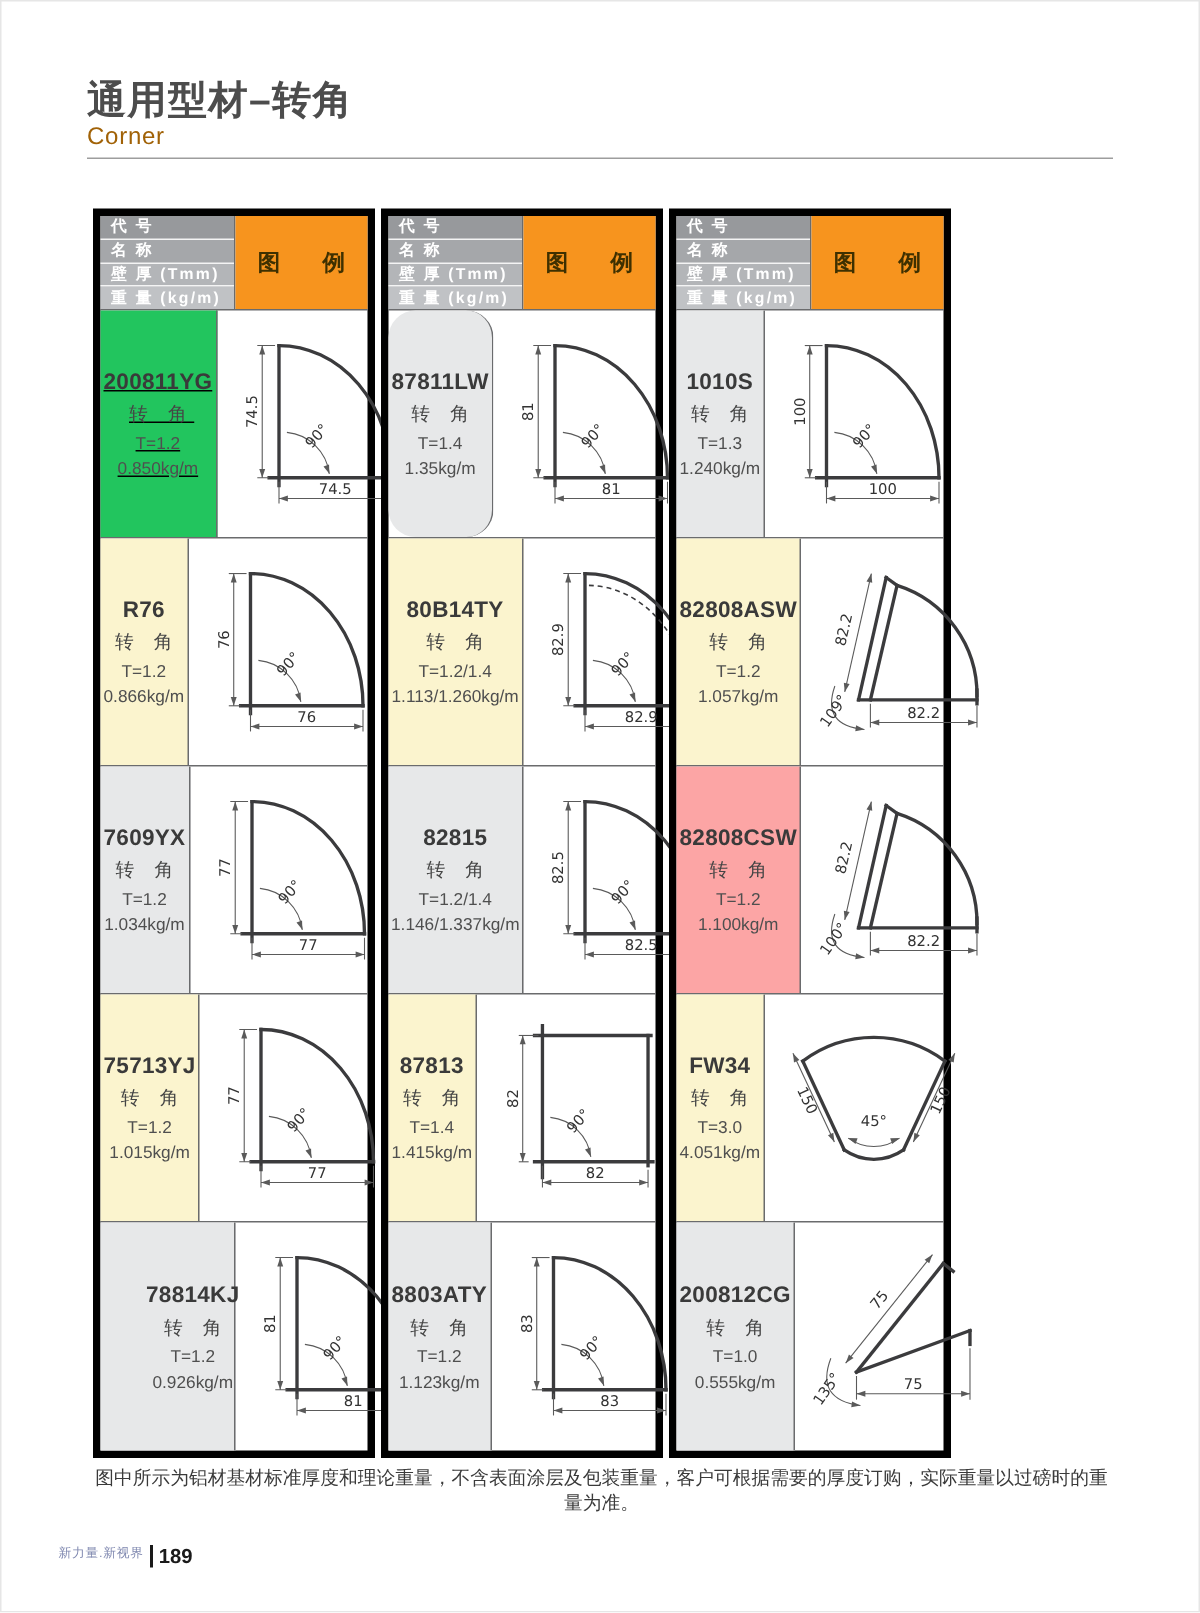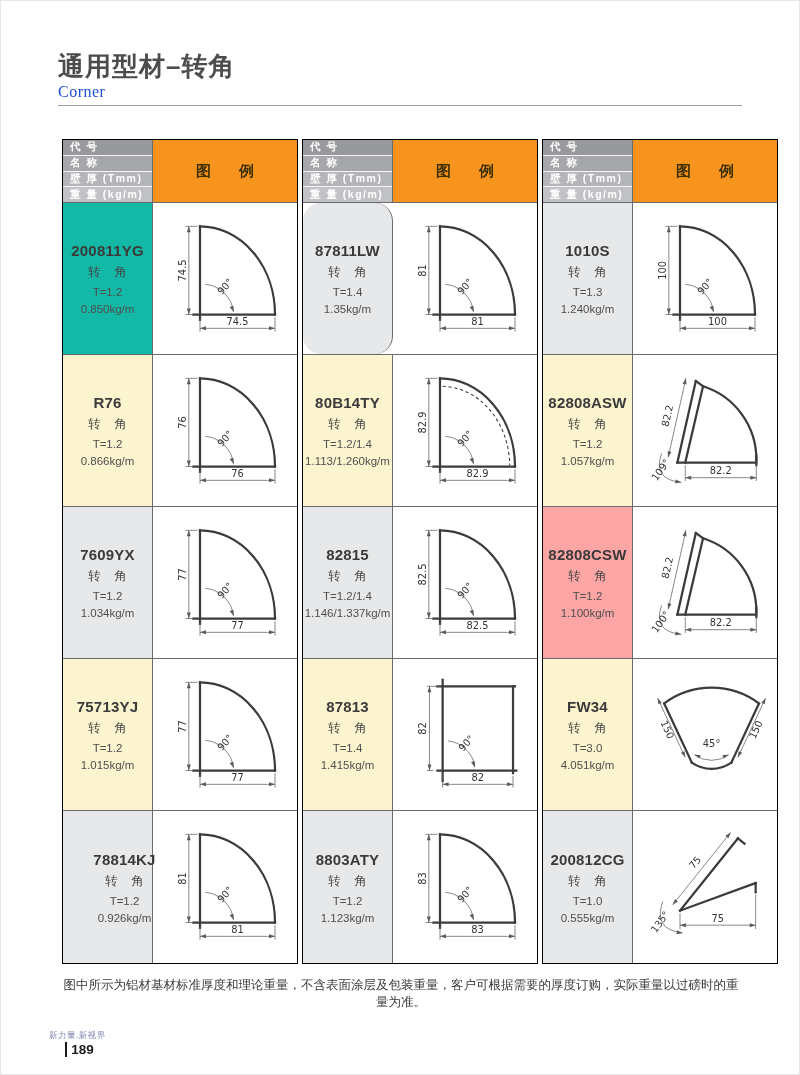--- a/index.html
+++ b/index.html
@@ -1,26 +1,26 @@
 <!DOCTYPE html>
 <html><head>
 <meta charset="utf-8">
 <style>
   html,body{margin:0;padding:0;background:#fff;}
   body{width:800px;height:1075px;position:relative;font-family:"Liberation Sans","DejaVu Sans",sans-serif;}
   .page{position:absolute;inset:0;border:1px solid #e6e6e6;background:#fff;}
 
   
   .page-title{position:absolute;left:57px;top:48px;margin:0;font-size:26px;font-weight:bold;color:#4c4c4c;letter-spacing:1px;}
-  .page-subtitle{position:absolute;left:57px;top:82px;font-size:16px;color:#1d4ed8;letter-spacing:.5px;font-family:Liberation Serif, serif;}
+  .page-subtitle{position:absolute;left:57px;top:82px;font-size:16px;color:#a16207;letter-spacing:.5px;}
   .title-rule{position:absolute;left:57px;top:104px;width:684px;height:1px;background:#9d9d9d;}
 
   
   .catalog{position:absolute;left:61px;top:138px;display:flex;gap:4px;}
-  .group{width:236px;border:1px solid #000000;background:#fff;box-sizing:border-box;}
+  .group{width:188px;border:5px solid #000000;background:#fff;box-sizing:border-box;}
   .ghead{display:flex;height:62px;border-bottom:1px solid #6a6b6d;}
   .hrows{width:90px;border-right:1px solid #6a6b6d;display:flex;flex-direction:column;box-sizing:border-box;}
   .hrow{flex:1;display:flex;align-items:center;padding-left:7px;color:#fff;font-weight:bold;font-size:10.5px;letter-spacing:1.5px;border-bottom:1px solid #f4f4f4;box-sizing:border-box;white-space:nowrap;}
   .hrow:last-child{border-bottom:none;text-align:right;}
   .hlegend{flex:1;display:flex;align-items:center;justify-content:center;font-weight:bold;font-size:15px;color:#3e3000;letter-spacing:12px;text-indent:12px;}
   .prow{display:flex;height:152px;border-bottom:1px solid #6a6b6d;box-sizing:border-box;}
   .prow:last-child{border-bottom:none;}
   .plabel{width:90px;border-right:1px solid #6a6b6d;box-sizing:border-box;display:flex;flex-direction:column;justify-content:center;align-items:center;text-align:center;gap:5px;padding:2px;}
   .pcode{font-size:15px;font-weight:bold;color:#3a3a3a;letter-spacing:.2px;}
   .pname{font-size:12.5px;color:#454545;letter-spacing:5px;text-indent:5px;}
@@ -29,21 +29,21 @@
 
   
   .s{stroke:#3b3b3d;stroke-width:3.4;fill:none;stroke-linecap:square;}
   .d{stroke:#5a5a5a;stroke-width:1.1;fill:none;}
   .dash{stroke:#3b3b3d;stroke-width:1.6;fill:none;stroke-dasharray:5 4;}
   .af{fill:#5a5a5a;}
   .t{fill:#333;font-family:"DejaVu Sans",sans-serif;font-size:15px;}
 
   
   .note{position:absolute;left:60px;top:976px;width:680px;margin:0;text-align:center;font-size:12.5px;color:#3a3a3a;}
-  .footer{position:absolute;left:48px;top:1029px;display:flex;align-items:center;flex-direction:column;}
+  .footer{position:absolute;left:38px;top:1029px;display:flex;align-items:flex-start;}
   .brand{font-size:8.5px;color:#8089b0;letter-spacing:.5px;}
   .pageno{margin-left:4px;padding-left:4px;border-left:2.5px solid #1a1a1a;font-size:13.5px;font-weight:bold;color:#1a1a1a;}
 </style>
 </head>
 <body>
 
 <div class="page">
   <h1 class="page-title">通用型材–转角</h1>
   <div class="page-subtitle">Corner</div>
   <div class="title-rule"></div>
@@ -53,21 +53,21 @@
         <div class="ghead">
           <div class="hrows">
             <div class="hrow" style="background: rgb(151, 153, 156);">代 号</div>
             <div class="hrow" style="background: rgb(165, 167, 170);">名 称</div>
             <div class="hrow" style="background: rgb(179, 181, 184);">壁 厚 (Tmm)</div>
             <div class="hrow" style="background: rgb(192, 194, 197);">重 量 (kg/m)</div>
           </div>
           <div class="hlegend" style="background: rgb(247, 148, 30);">图 例</div>
         </div>
         <div class="prow">
-          <div class="plabel" style="background: #14b8a6;">
+          <div class="plabel" style="background: #22c55e; text-decoration: underline;">
             <div class="pcode">200811YG</div>
             <div class="pname">转 角</div>
             <div class="pthk">T=1.2</div>
             <div class="pwt">0.850kg/m</div>
           </div>
           <div class="pdiagram">
             <svg width="132" height="150" viewBox="0 0 200 228">
               <line class="s" x1="62" y1="34" x2="62" y2="176"></line>
               <line class="s" x1="52" y1="168" x2="176" y2="168"></line>
               <path class="s" d="M62,34 A114,134 0 0 1 176,168"></path>

